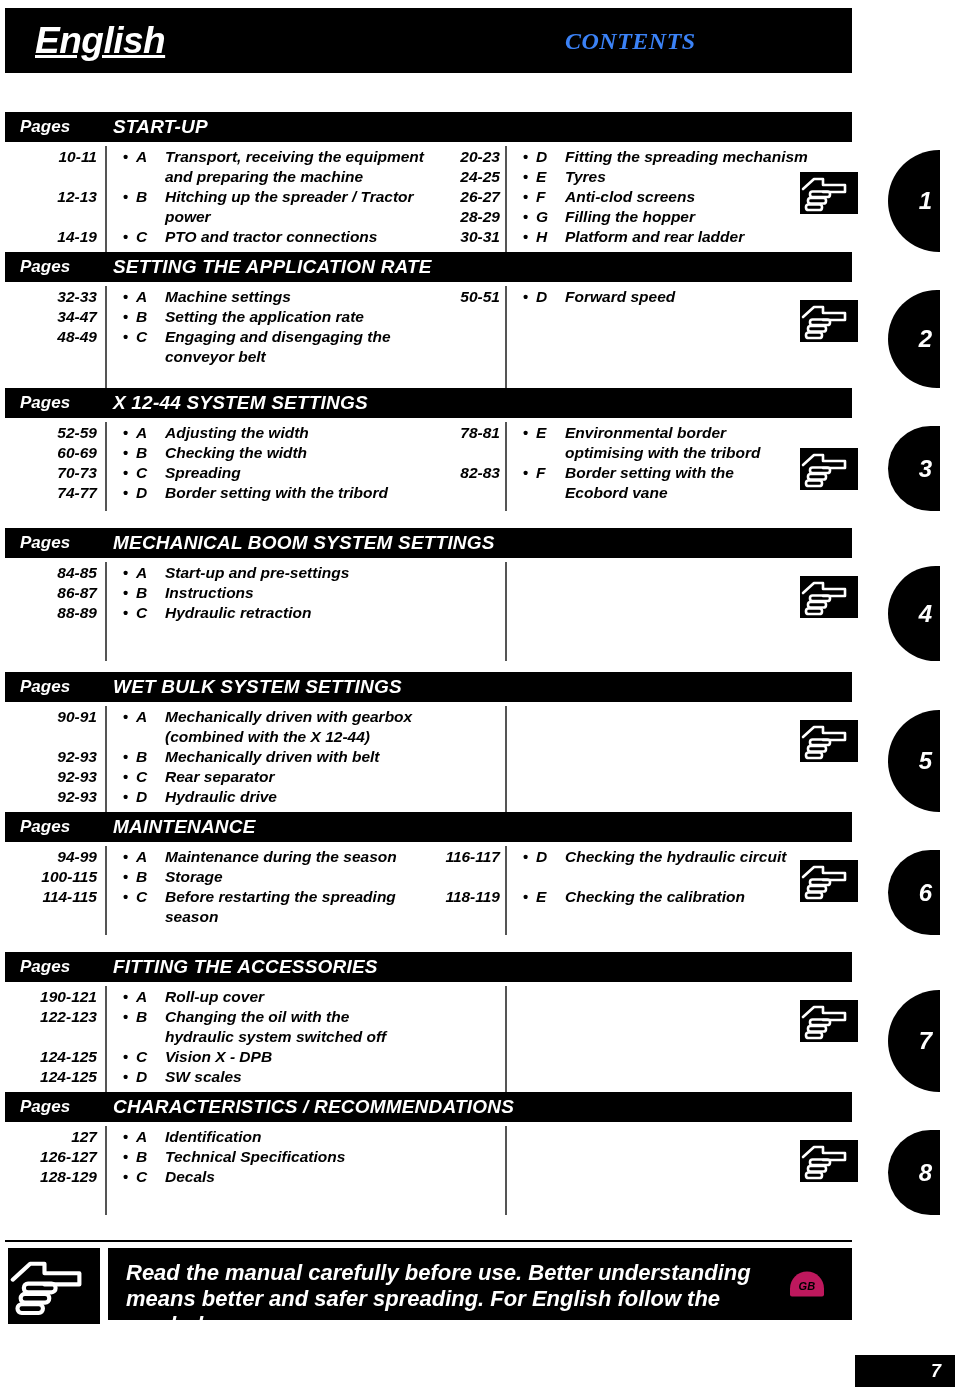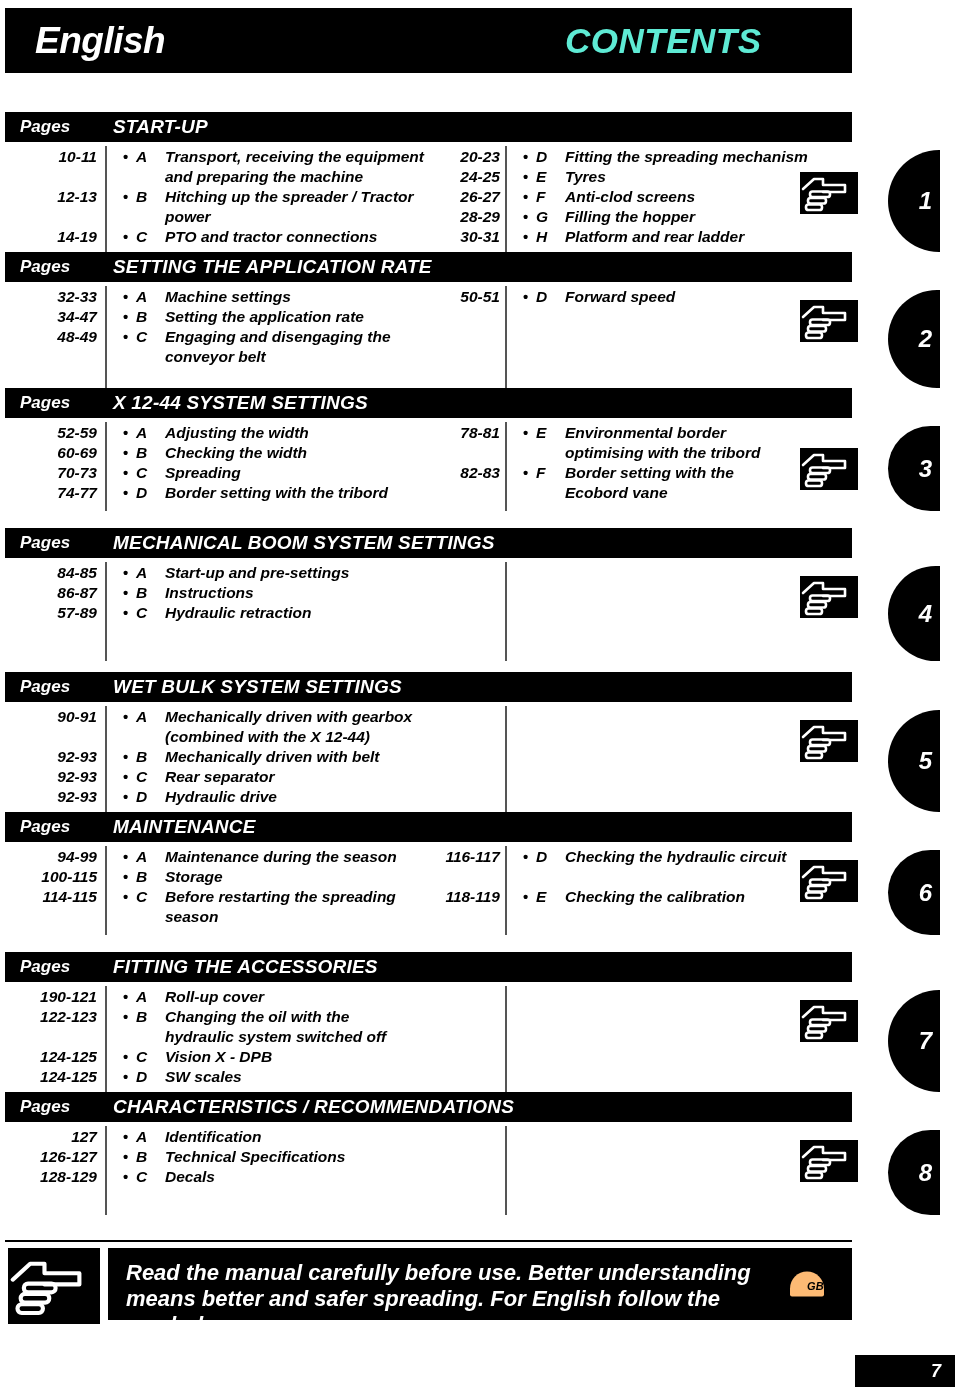--- a/index.html
+++ b/index.html
@@ -24,30 +24,32 @@
   }
   .header-lang {
     position: absolute;
     left: 30px; top: 50%;
     transform: translateY(-50%);
     color: #fff;
     font-size: 37px;
     font-weight: bold;
     font-style: italic;
     letter-spacing: -0.5px;
+    text-decoration: underline;
   }
   .header-title {
     position: absolute;
     left: 560px; top: 50%;
     transform: translateY(-50%);
-    color: #5eead4;
-    font-size: 35px;
+    color: #3b82f6;
+    font-size: 24px;
     font-weight: bold;
     font-style: italic;
     letter-spacing: 0.5px;
+    font-family: Liberation Serif, serif;
   }
 
   
   .section {
     position: absolute;
     left: 5px;
     width: 847px;
   }
   .sec-head {
     height: 30px;
@@ -199,25 +201,25 @@
     font-weight: bold;
     font-style: italic;
     line-height: 26px;
     width: 660px;
   }
   .gb-badge {
     position: absolute;
     right: 28px; top: 50%;
     transform: translateY(-50%);
     width: 34px; height: 25px;
-    background: #fdba74;
+    background: #be185d;
     border-radius: 17px 17px 2px 2px;
     display: flex;
     align-items: center;
-    justify-content: flex-end;
+    justify-content: center;
   }
   .gb-badge span {
     color: #000;
     font-size: 11px;
     font-weight: bold;
     font-style: italic;
     letter-spacing: 0.3px;
     margin-top: 3px;
   }
 
@@ -466,21 +468,21 @@
               <div class="ltr">A</div>
               <div class="txt">Start-up and pre-settings</div>
             </div>
             <div class="row">
               <div class="pg">86-87</div>
               <div class="bullet">•</div>
               <div class="ltr">B</div>
               <div class="txt">Instructions</div>
             </div>
             <div class="row">
-              <div class="pg">57-89</div>
+              <div class="pg">88-89</div>
               <div class="bullet">•</div>
               <div class="ltr">C</div>
               <div class="txt">Hydraulic retraction</div>
             </div>
           </div>
           <div class="col col-right"></div>
           <div class="hand-box" style="left: 795px; top: 18px;">
             <svg class="hand-svg" viewBox="0 0 58 42" xmlns="http://www.w3.org/2000/svg" aria-hidden="true">
               <rect x="0" y="0" width="58" height="42" fill="#000"></rect>
               <g fill="none" stroke="#ffffff" stroke-width="2.6" stroke-linejoin="round" stroke-linecap="round">

